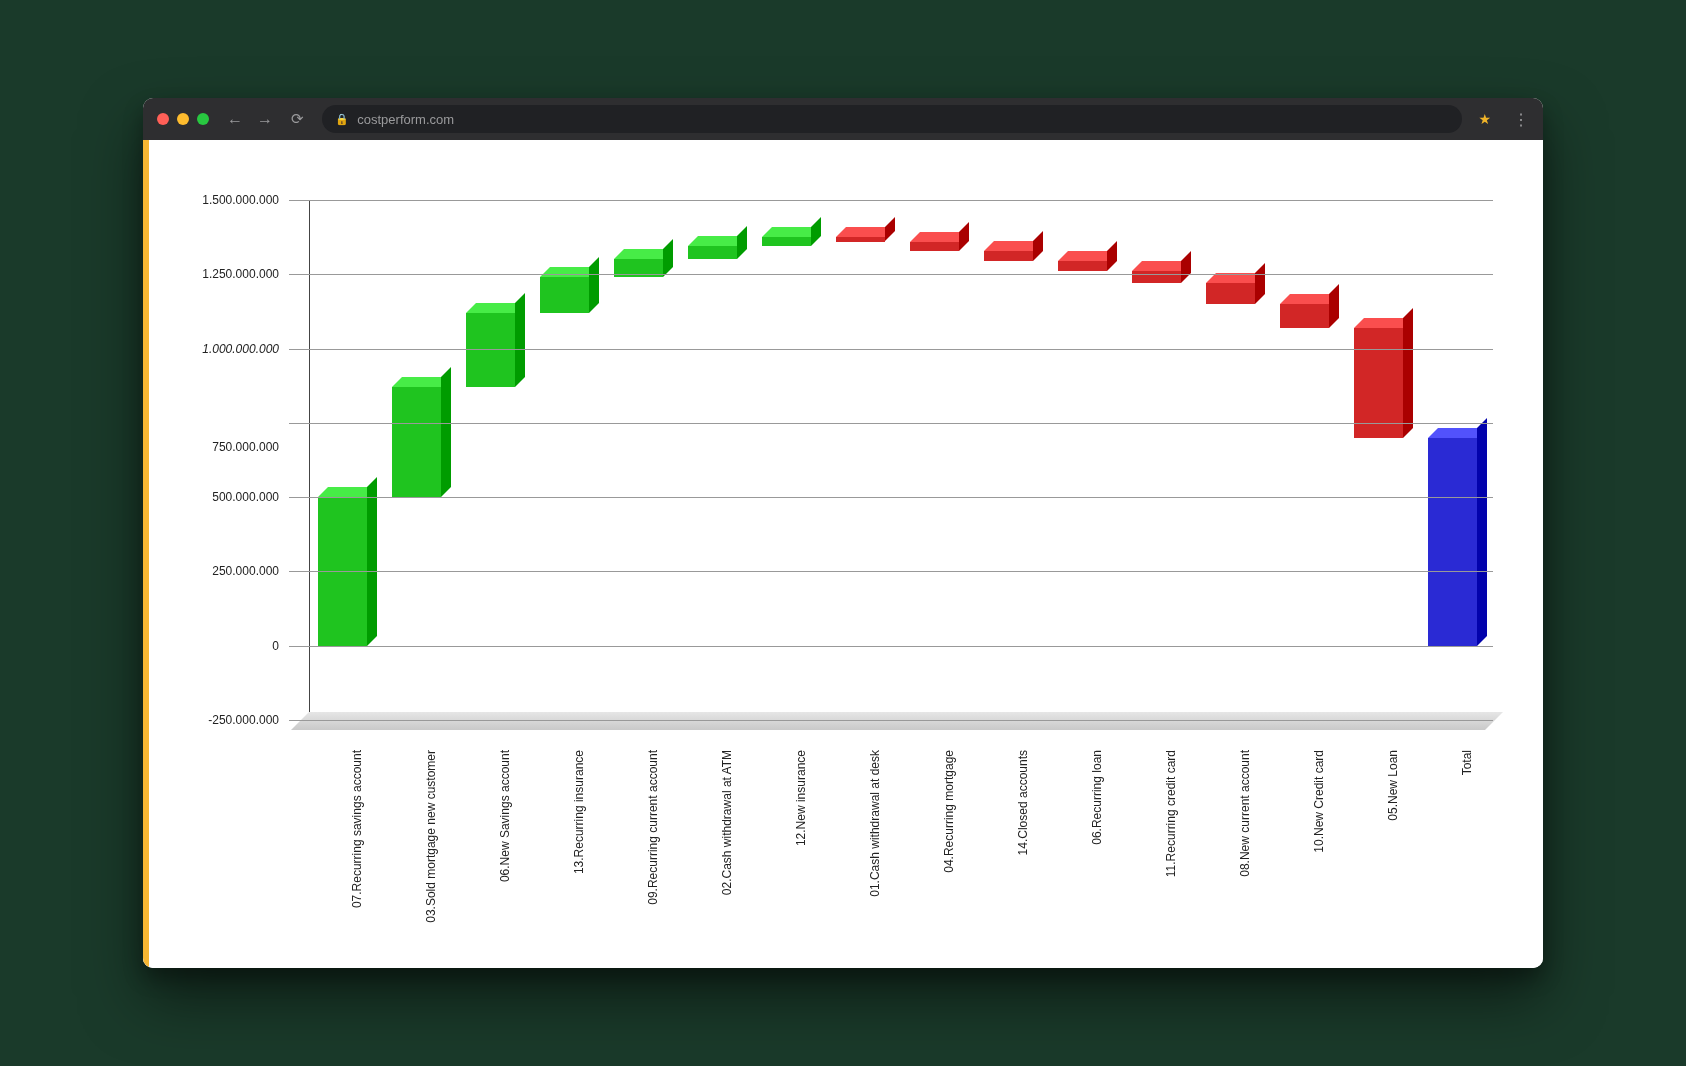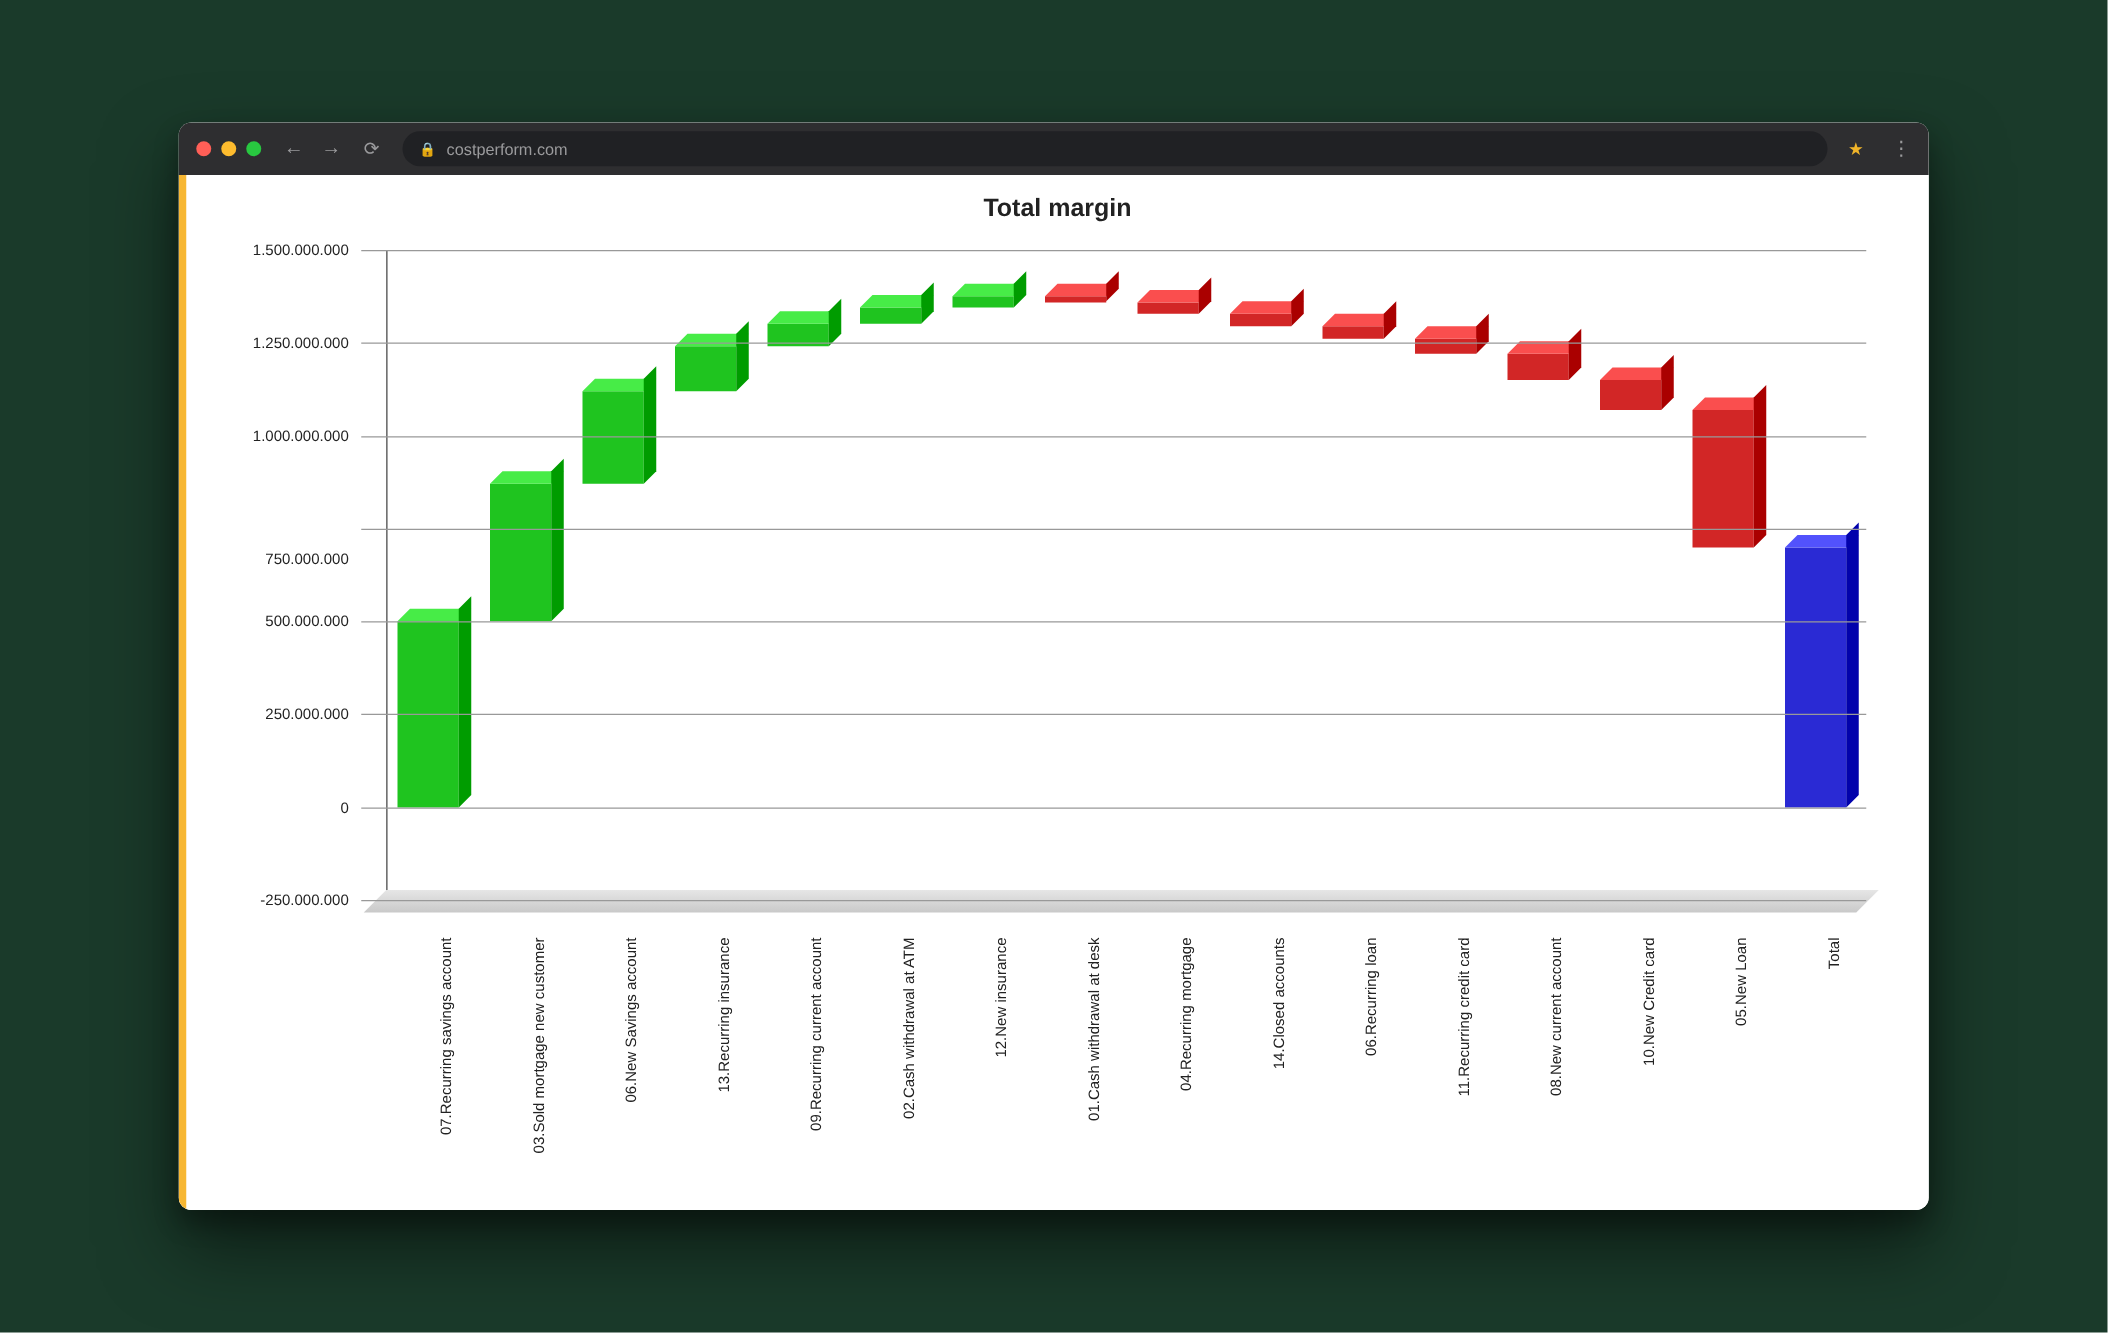--- a/index.html
+++ b/index.html
@@ -175,21 +175,20 @@
     <div class="address-bar">
       <span class="lock-icon">🔒</span>
       <span>costperform.com</span>
     </div>
     <span class="star-icon">★</span>
     <span class="menu-dots">⋮</span>
   </div>
 
   <div class="content">
     <div class="chart-wrap">
-      <div class="chart-title">Total margin</div>
 
       <div class="plot" id="plot">
         <div class="y-axis-line"></div>
         <div class="bars" id="bars">
           <div class="floor"></div>
         <div class="bar-slot" style="left: 0%; width: 6.25%;">
               <div class="bar3d" style="top: 297.143px; height: 148.571px;">
                 <div class="face-front" style="background: rgb(31, 196, 31);"></div>
                 <div class="face-top" style="background: rgb(71, 236, 71);"></div>
                 <div class="face-side" style="background: rgb(0, 156, 0);"></div>
@@ -305,21 +304,21 @@
           <div class="y-label" style="top: 520px;">-250.000.000</div>
           <div class="gridline" style="top: 445.714px;"></div>
           <div class="y-label" style="top: 445.714px;">0</div>
           <div class="gridline" style="top: 371.429px;"></div>
           <div class="y-label" style="top: 371.429px;">250.000.000</div>
           <div class="gridline" style="top: 297.143px;"></div>
           <div class="y-label" style="top: 297.143px;">500.000.000</div>
           <div class="gridline" style="top: 222.857px;"></div>
           <div class="y-label" style="top: 222.857px; margin-top: 24px;">750.000.000</div>
           <div class="gridline" style="top: 148.571px;"></div>
-          <div class="y-label" style="top: 148.571px;">1.000.000.000</div>
+          <div class="y-label" style="top: 148.571px; font-style: italic;">1.000.000.000</div>
           <div class="gridline" style="top: 74.2857px;"></div>
           <div class="y-label" style="top: 74.2857px;">1.250.000.000</div>
           <div class="gridline" style="top: 0px;"></div>
           <div class="y-label" style="top: 0px;">1.500.000.000</div>
         </div>
 
       <div class="xlabels" id="xlabels">
           <div class="xlabel" style="left: 3.4375%;">07.Recurring savings account</div>
           <div class="xlabel" style="left: 9.6875%;">03.Sold mortgage new customer</div>
           <div class="xlabel" style="left: 15.9375%;">06.New Savings account</div>

